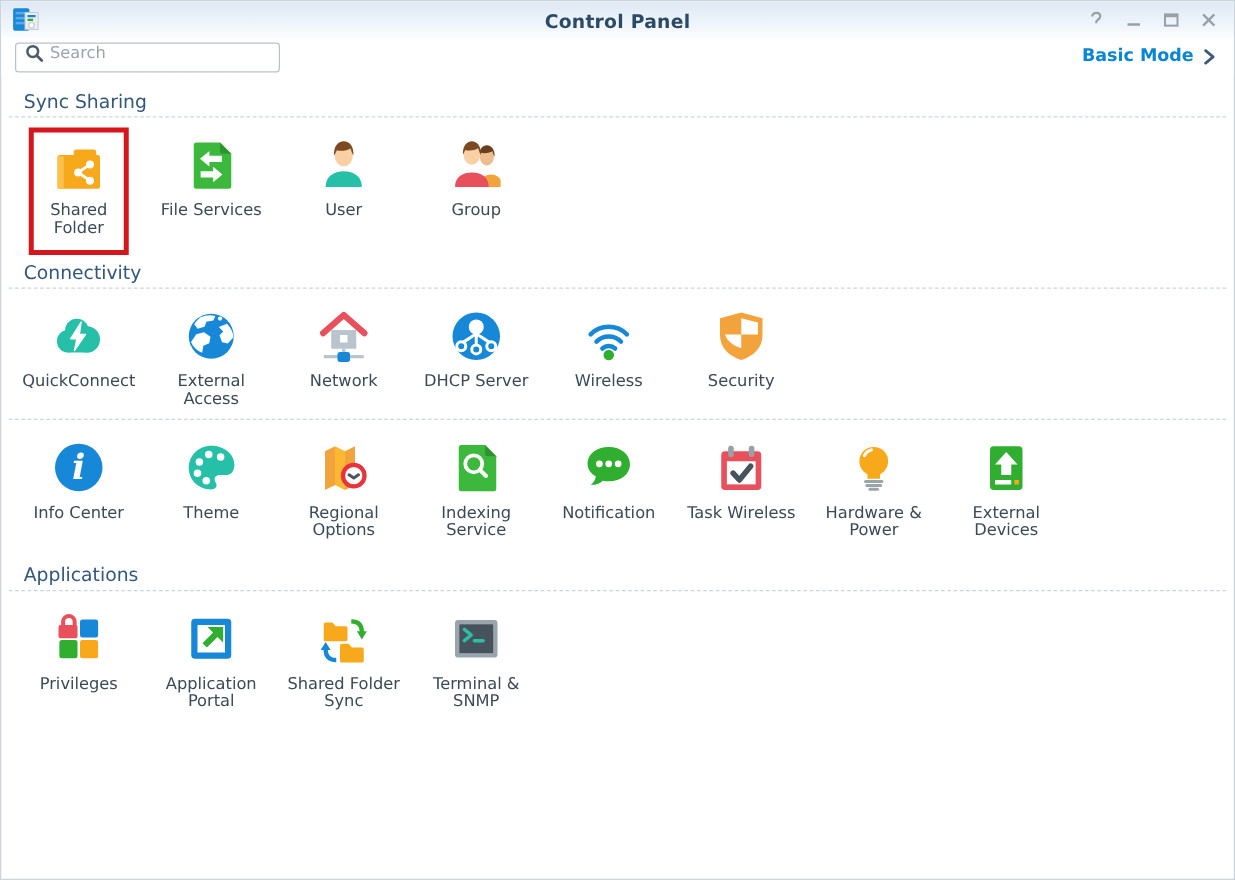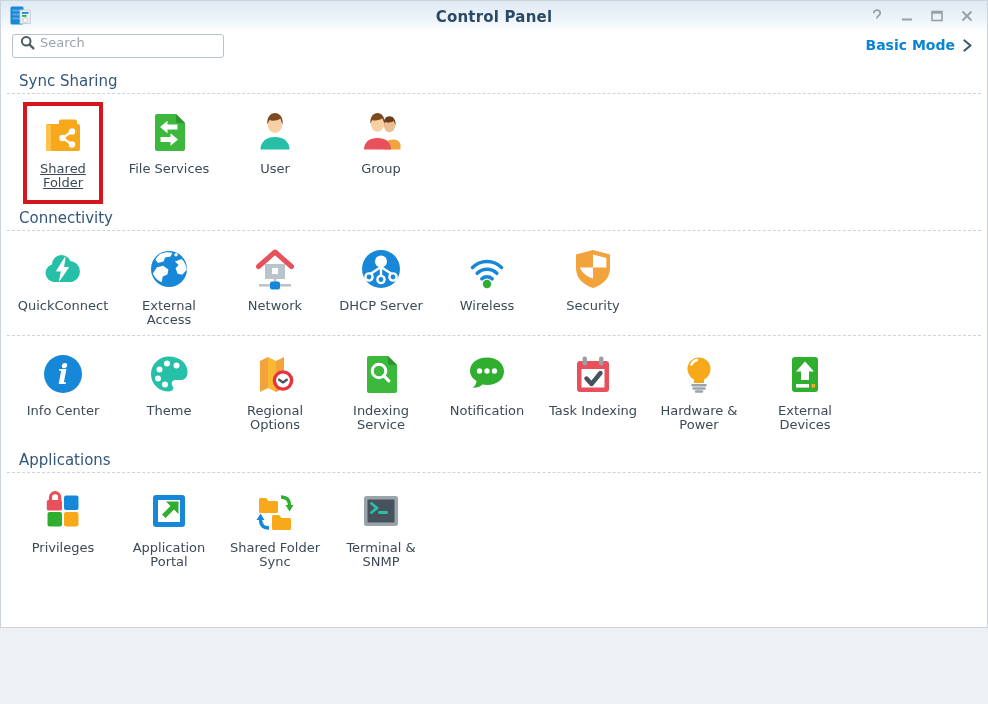--- a/index.html
+++ b/index.html
@@ -1,17 +1,17 @@
 <!DOCTYPE html>
 <html><head>
 <meta charset="utf-8">
 <style>
   html,body{margin:0;padding:0;background:#eef1f4;}
   .page{
-    width:988px;height:628px;position:relative;background:#fff;overflow:hidden;
+    width:988px;height:704px;position:relative;background:#fff;overflow:hidden;
     font-family:"DejaVu Sans","Liberation Sans",sans-serif;box-sizing:border-box;
     border:1px solid #ccd4db;
   }
   
   .titlebar{
     height:30px;position:relative;
     background:linear-gradient(180deg,#dfe9f4 0%,#ecf3fa 55%,#fcfdfe 100%);
   }
   .app-icon{position:absolute;left:8px;top:3px;width:24px;height:24px;display:block;}
   .win-title{
@@ -48,21 +48,21 @@
   }
   .item .icon{width:48px;height:48px;margin-top:2px;}
   .item .icon svg{width:48px;height:48px;display:block;}
   .item .label{
     margin-top:6px;font-size:13px;line-height:14px;color:#3c4a57;text-align:center;max-width:100px;
   }
   .item.highlighted::before{
     content:"";position:absolute;left:13px;right:13px;top:-4px;bottom:-8px;
     border:4px solid #d6161d;pointer-events:none;z-index:2;
   }
-  .item.highlighted .label{max-width:70px;text-decoration:underline;}
+  .item.highlighted .label{max-width:70px;}
 </style>
 </head>
 <body>
 
 <div class="page">
 
   <div class="titlebar">
     <span class="app-icon">
       <svg viewBox="0 0 24 24">
         <rect x="1.5" y="2.5" width="13" height="18" rx="1.5" fill="#1787d8"></rect>
@@ -322,21 +322,21 @@
           <div class="item">
             <div class="icon">
               <svg viewBox="0 0 48 48">
                 <rect x="8" y="11" width="32" height="31" rx="3" fill="#e8505b"></rect>
                 <rect x="12.5" y="19" width="23" height="18.5" fill="#fff"></rect>
                 <rect x="13.5" y="6.5" width="4.5" height="9" rx="2" fill="#98a1a8"></rect>
                 <rect x="30" y="6.5" width="4.5" height="9" rx="2" fill="#98a1a8"></rect>
                 <path d="M17.5 28.5 l5 5.5 l9 -11" fill="none" stroke="#46525c" stroke-width="4.4" stroke-linecap="round" stroke-linejoin="round"></path>
               </svg>
             </div>
-            <div class="label">Task Indexing</div>
+            <div class="label">Task Wireless</div>
           </div>
           <div class="item">
             <div class="icon">
               <svg viewBox="0 0 48 48">
                 <circle cx="24" cy="19" r="11.5" fill="#f7a81b"></circle>
                 <rect x="19" y="27" width="10" height="6" fill="#f7a81b"></rect>
                 <path d="M16.5 14.5 a8.5 8.5 0 0 1 5.5 -4.5" fill="none" stroke="#fff" stroke-width="2.6" stroke-linecap="round"></path>
                 <line x1="17.5" y1="35.2" x2="30.5" y2="35.2" stroke="#9aa4ad" stroke-width="2.5" stroke-linecap="round"></line>
                 <line x1="18.5" y1="38.4" x2="29.5" y2="38.4" stroke="#9aa4ad" stroke-width="2.5" stroke-linecap="round"></line>
                 <line x1="21" y1="41.4" x2="27" y2="41.4" stroke="#9aa4ad" stroke-width="2.5" stroke-linecap="round"></line>

